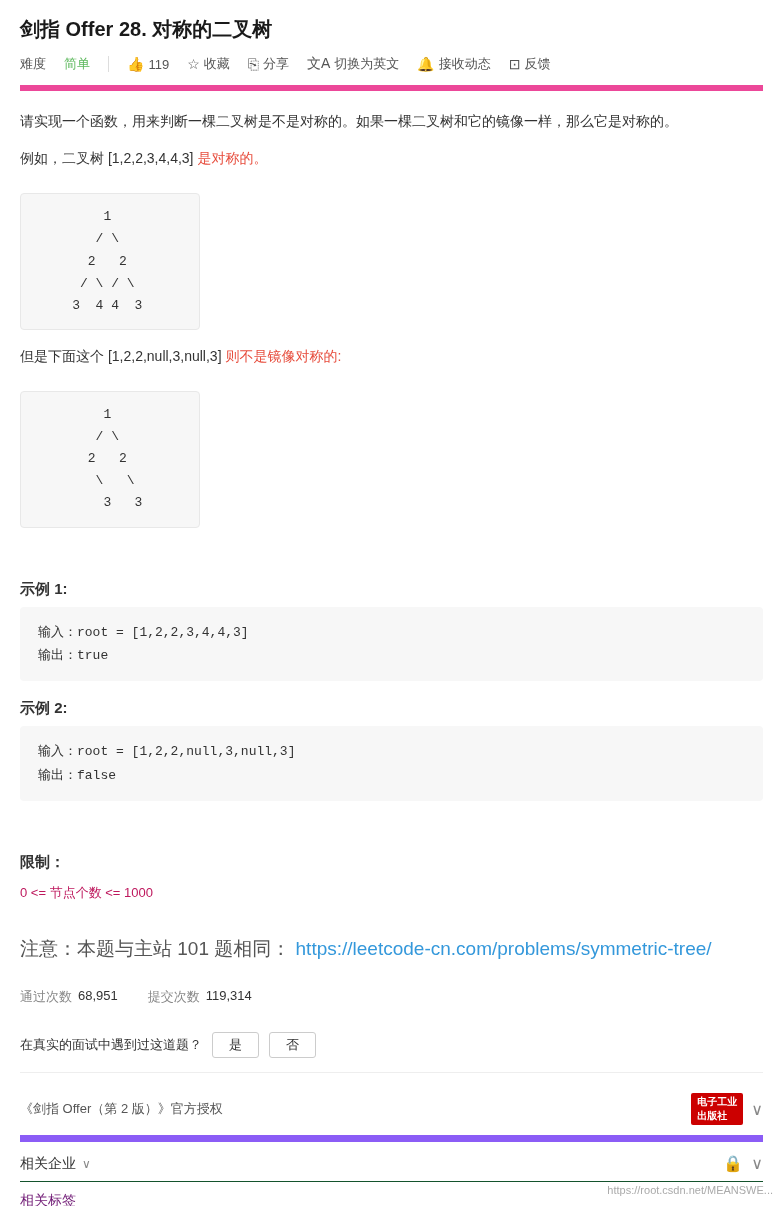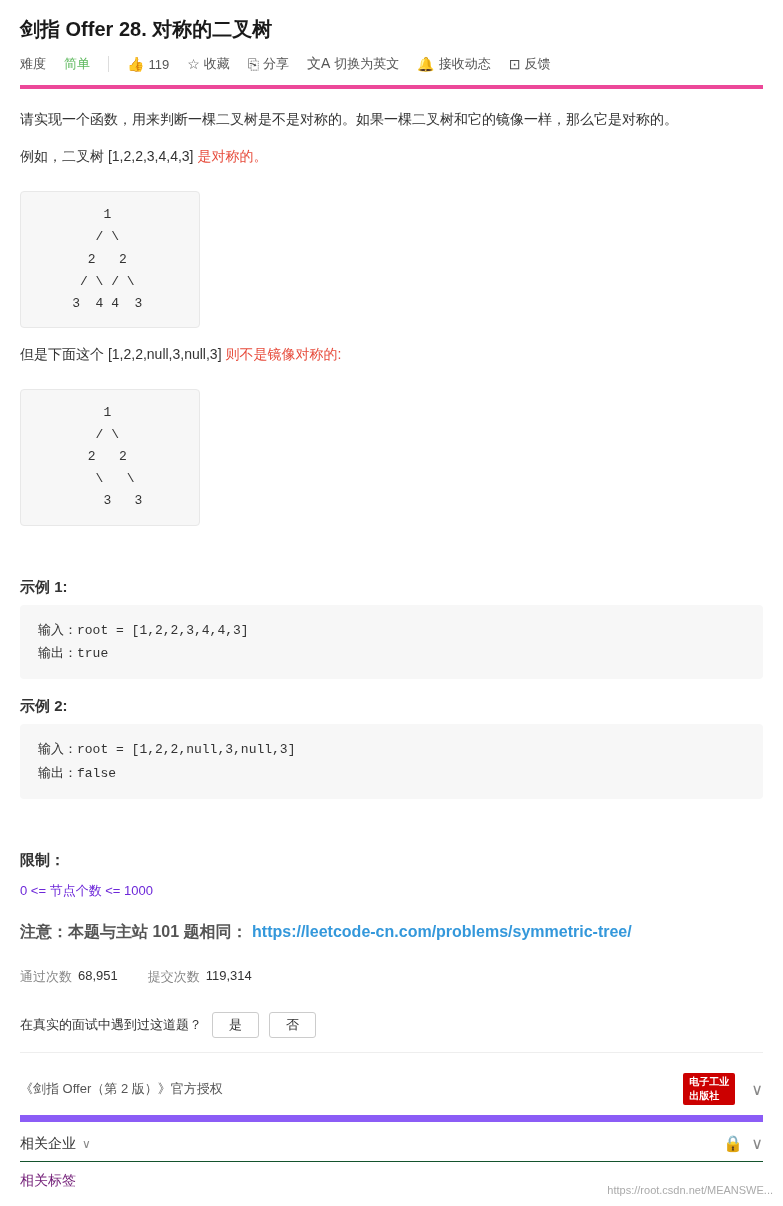--- a/index.html
+++ b/index.html
@@ -24,21 +24,21 @@
       font-weight: 600;
       color: #1a1a1a;
     }
     .toolbar {
       display: flex;
       align-items: center;
       gap: 18px;
       margin-bottom: 18px;
       font-size: 13px;
       color: #555;
-      border-bottom: 4px solid #ec4899;
+      border-bottom: 6px solid #ec4899;
       padding-bottom: 12px;
     }
     .toolbar-item {
       display: flex;
       align-items: center;
       gap: 4px;
       cursor: pointer;
       color: #555;
     }
     .difficulty-label {
@@ -97,29 +97,28 @@
     .limit-section {
       margin-top: 20px;
     }
     .limit-title {
       font-size: 15px;
       font-weight: 600;
       margin-bottom: 8px;
     }
     .limit-content {
       font-size: 13px;
-      color: #6d28d9;
+      color: #be185d;
       line-height: 2;
     }
     .note-section {
-      font-size: 16px;
-      color: #555;
-      margin-top: 12px;
+      font-size: 19px;
+      color: #555;
+      margin-top: 24px;
       line-height: 2;
-      font-weight: bold;
     }
     .note-link {
       color: #3498db;
       text-decoration: none;
     }
     .stats-row {
       display: flex;
       gap: 30px;
       font-size: 13px;
       color: #555;
@@ -162,21 +161,21 @@
       padding-bottom: 10px;
       border-bottom: 7px solid #8b5cf6;
     }
     .book-label {
       font-size: 13px;
       color: #555;
     }
     .book-logo {
       display: flex;
       align-items: center;
-      gap: 16px;
+      gap: 8px;
     }
     .book-logo-box {
       background: #c00;
       color: #fff;
       font-size: 10px;
       padding: 2px 6px;
       border-radius: 2px;
       font-weight: bold;
     }
     .expand-icon {

